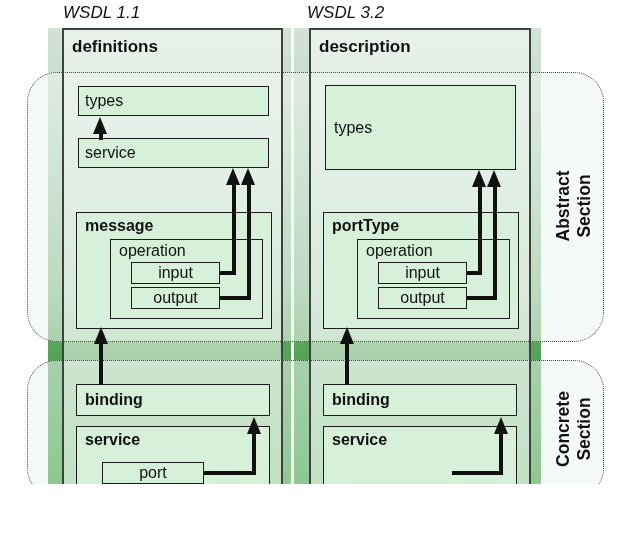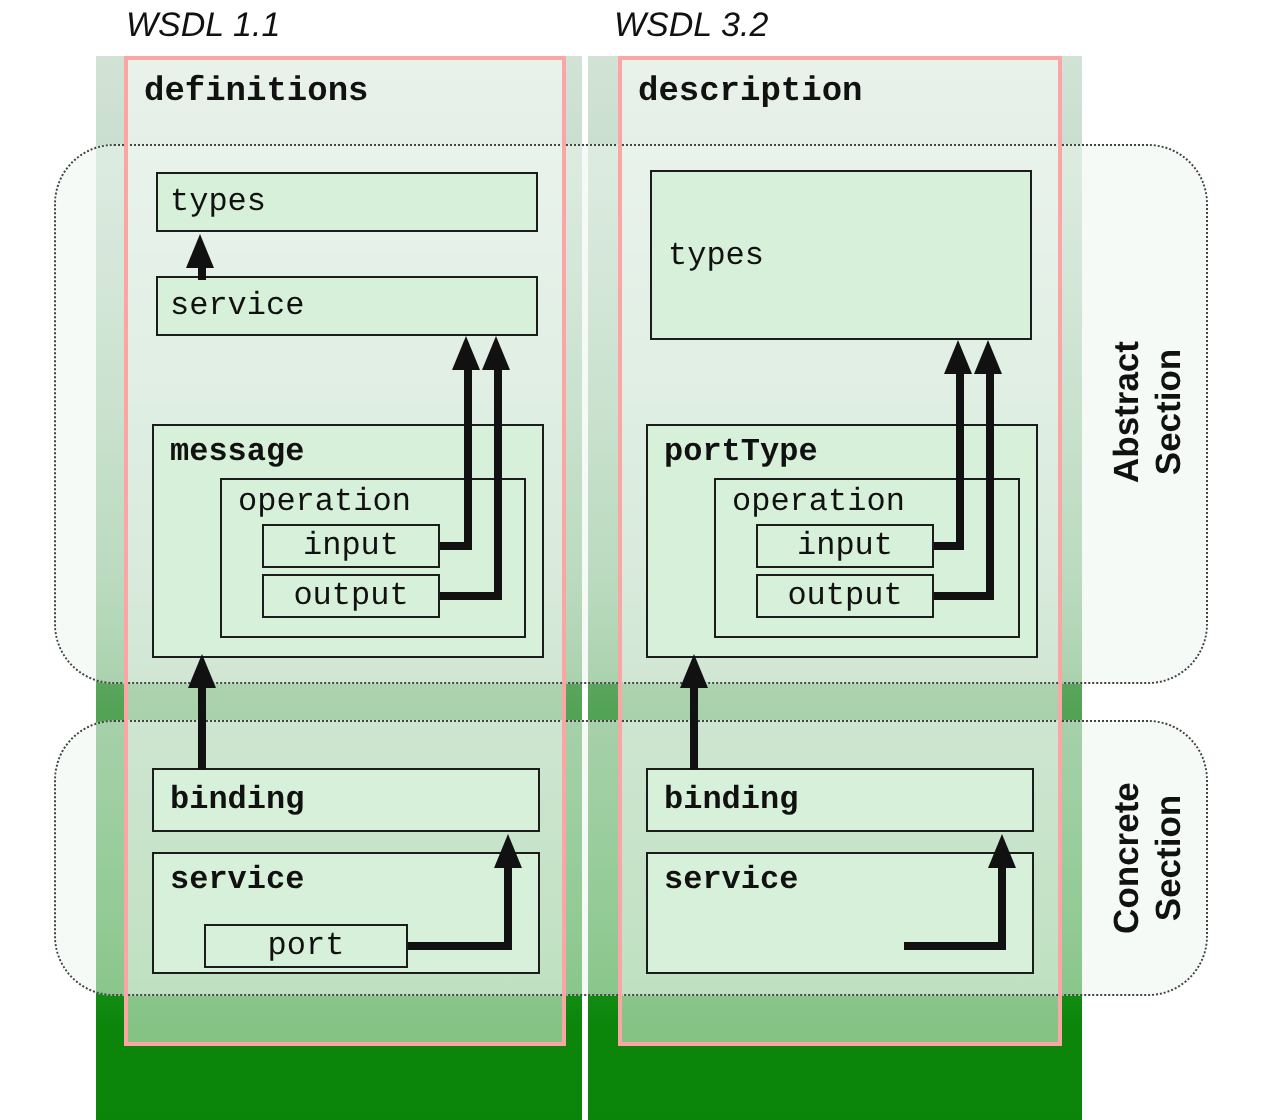--- a/index.html
+++ b/index.html
@@ -1,34 +1,34 @@
 <!DOCTYPE html>
 <html><head>
 <meta charset="utf-8">
 <style>
   html,body{margin:0;padding:0;background:#fff;}
-  #stage{position:relative;width:632px;height:560px;background:#ffffff;overflow:hidden;
+  #stage{position:relative;width:632px;height:484px;background:#ffffff;overflow:hidden;
          font-family:"Liberation Sans","DejaVu Sans",sans-serif;color:#111;}
   .abs{position:absolute;box-sizing:border-box;}
   
   .strip{top:28px;height:532px;z-index:1;
     background:linear-gradient(180deg,#d2e3d6 0%,#cadfcf 8%,#a5ccaa 30%,#7cb881 50%,
       #57a45a 60%,#339b36 75%,#1b911b 85%,#0b860b 91%,#0a850a 100%);}
   
   .rootfill{top:28px;height:495px;background:rgba(255,255,255,0.5);z-index:2;}
   
   .overlay{left:27px;width:577px;background:rgba(237,246,241,0.55);
            border:1px dotted #444;border-radius:30px;z-index:3;}
   
-  .rootbox{top:28px;height:495px;border:2px solid #fca5a5;z-index:4;background:transparent;font-family:Liberation Mono, monospace;}
+  .rootbox{top:28px;height:495px;border:2px solid #404040;z-index:4;background:transparent;}
   .roottitle{position:absolute;left:8px;top:7px;font-size:17px;font-weight:bold;}
   .wsdltitle{position:absolute;top:3px;font-size:17px;font-style:italic;z-index:4;}
   
   .box{border:1.5px solid #1c1c1c;background:#d7f0d9;z-index:5;font-size:16px;
-       display:flex;align-items:center;font-family:Liberation Mono, monospace;}
+       display:flex;align-items:center;}
   .padlab{padding-left:6px;}
   .toplab{position:absolute;left:8px;top:4px;font-size:16px;}
   .bold{font-weight:bold;}
   .ctr{justify-content:center;}
   
   .seg{background:#111;z-index:6;}
   .head{width:0;height:0;border-left:7.5px solid transparent;border-right:7.5px solid transparent;
         border-bottom:17px solid #111;z-index:6;background:transparent;}
   
   .seclabel{width:150px;height:44px;z-index:4;text-align:center;font-weight:bold;

